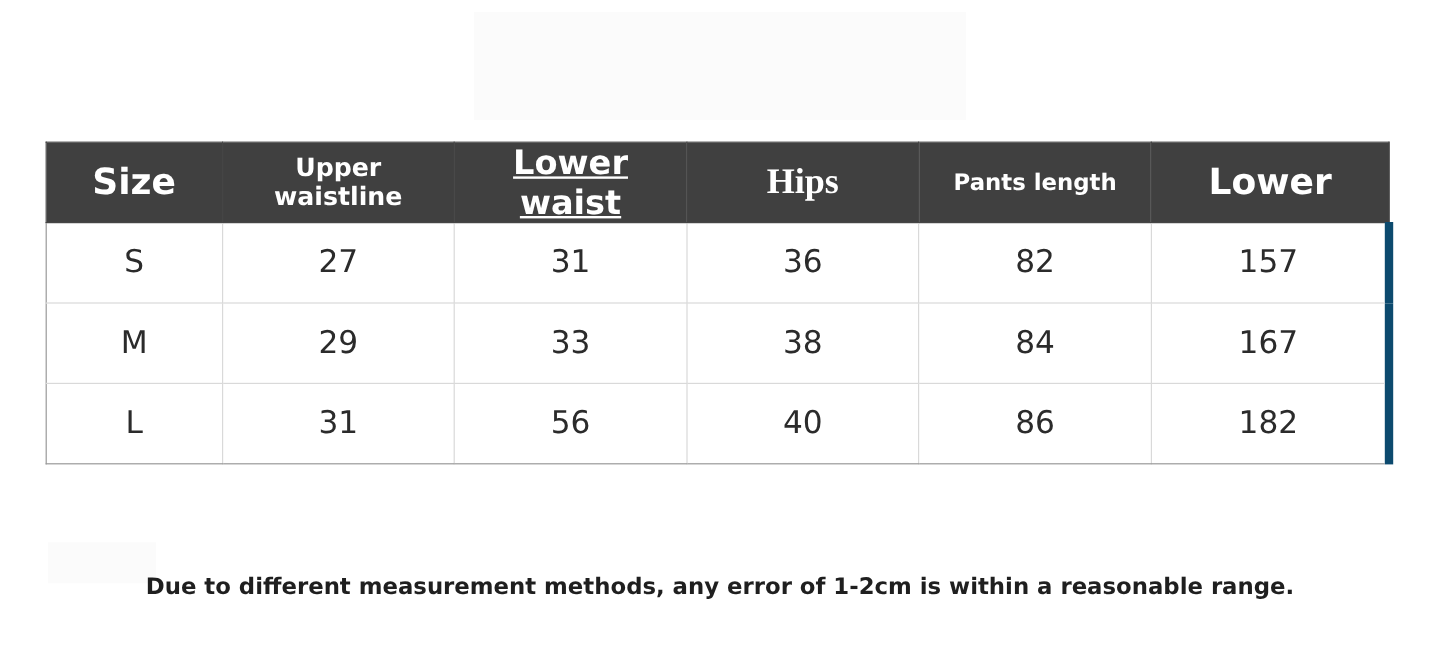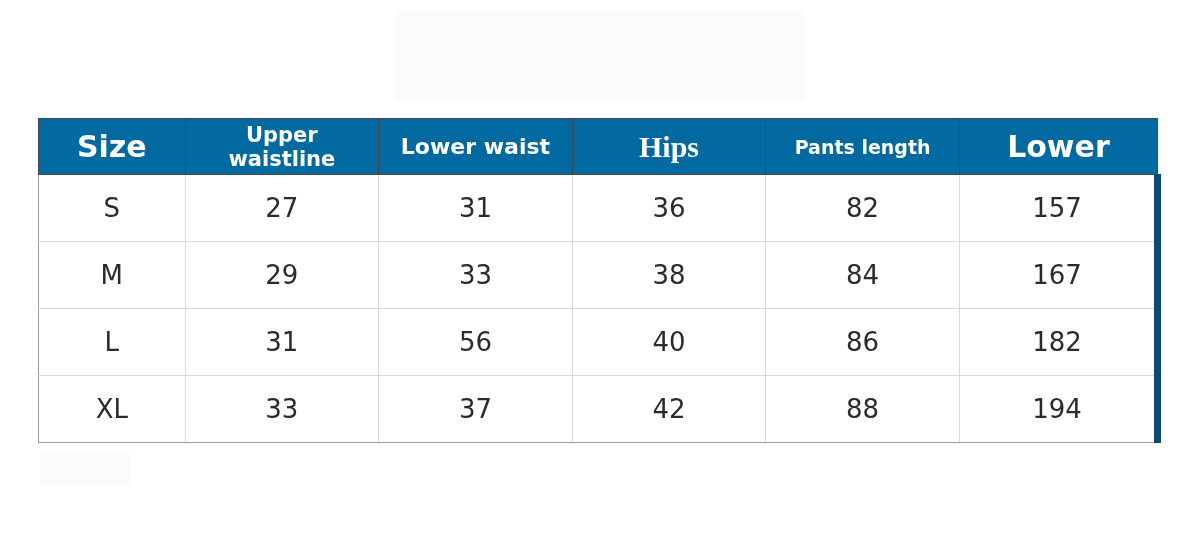--- a/index.html
+++ b/index.html
@@ -34,33 +34,33 @@
     left: 38px;
     top: 118px;
     width: 1123px;
   }
   table.size-chart {
     border-collapse: collapse;
     width: 100%;
     table-layout: fixed;
   }
   table.size-chart thead th {
-    background: #0369a1;
+    background: #404040;
     color: #ffffff;
     height: 56px;
     text-align: center;
     vertical-align: middle;
     border: 1px solid #454545;
     font-weight: bold;
     padding: 0 19px;
     box-sizing: border-box;
   }
   th.h-size     { font-size: 30px; }
   th.h-upper    { font-size: 21px; }
-  th.h-lower    { font-size: 22px; }
+  th.h-lower    { font-size: 28px; text-decoration: underline; }
   th.h-hips     { font-size: 30px; font-family: Liberation Serif, serif; }
   th.h-pants    { font-size: 19px; }
   th.h-weight   { font-size: 30px; }
 
   table.size-chart tbody td {
     height: 67px;
     text-align: center;
     vertical-align: middle;
     border: 1px solid #d9d9d9;
     border-left: 1px solid #d9d9d9;
@@ -146,26 +146,19 @@
           <td>167</td>
         </tr>
         <tr>
           <td>L</td>
           <td>31</td>
           <td>56</td>
           <td>40</td>
           <td>86</td>
           <td>182</td>
         </tr>
-        <tr>
-          <td>XL</td>
-          <td>33</td>
-          <td>37</td>
-          <td>42</td>
-          <td>88</td>
-          <td>194</td>
-        </tr>
       </tbody>
     </table>
   </div>
 
+  <div class="footnote">Due to different measurement methods, any error of 1-2cm is within a reasonable range.</div>
 
 </div>
 
 </body></html>

